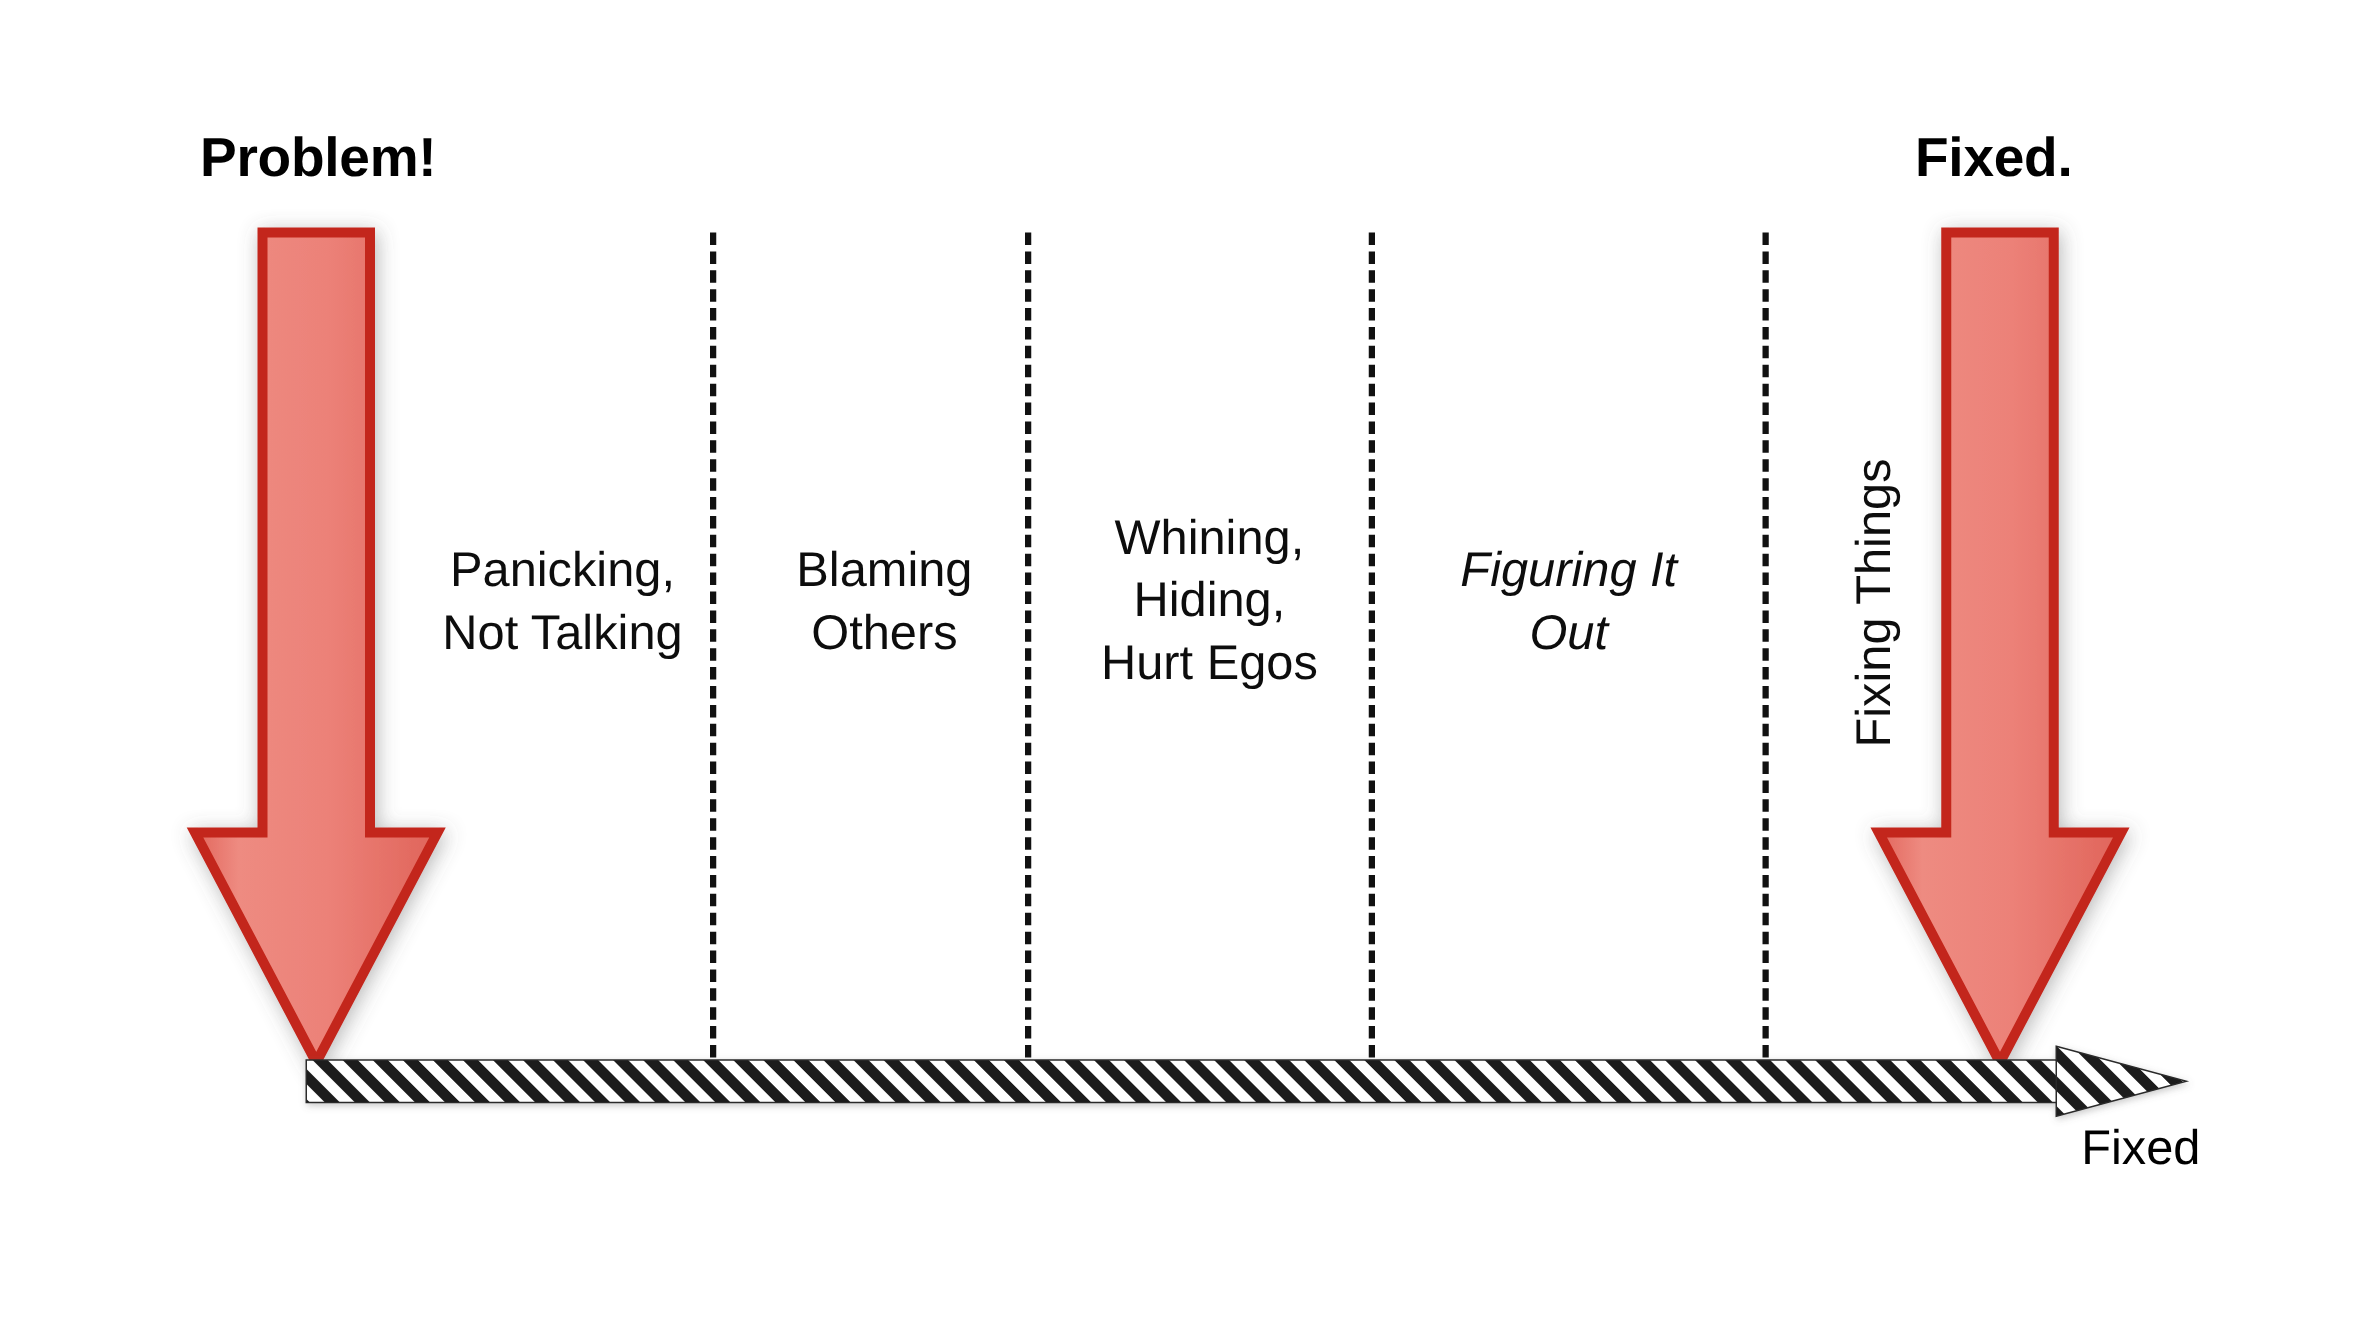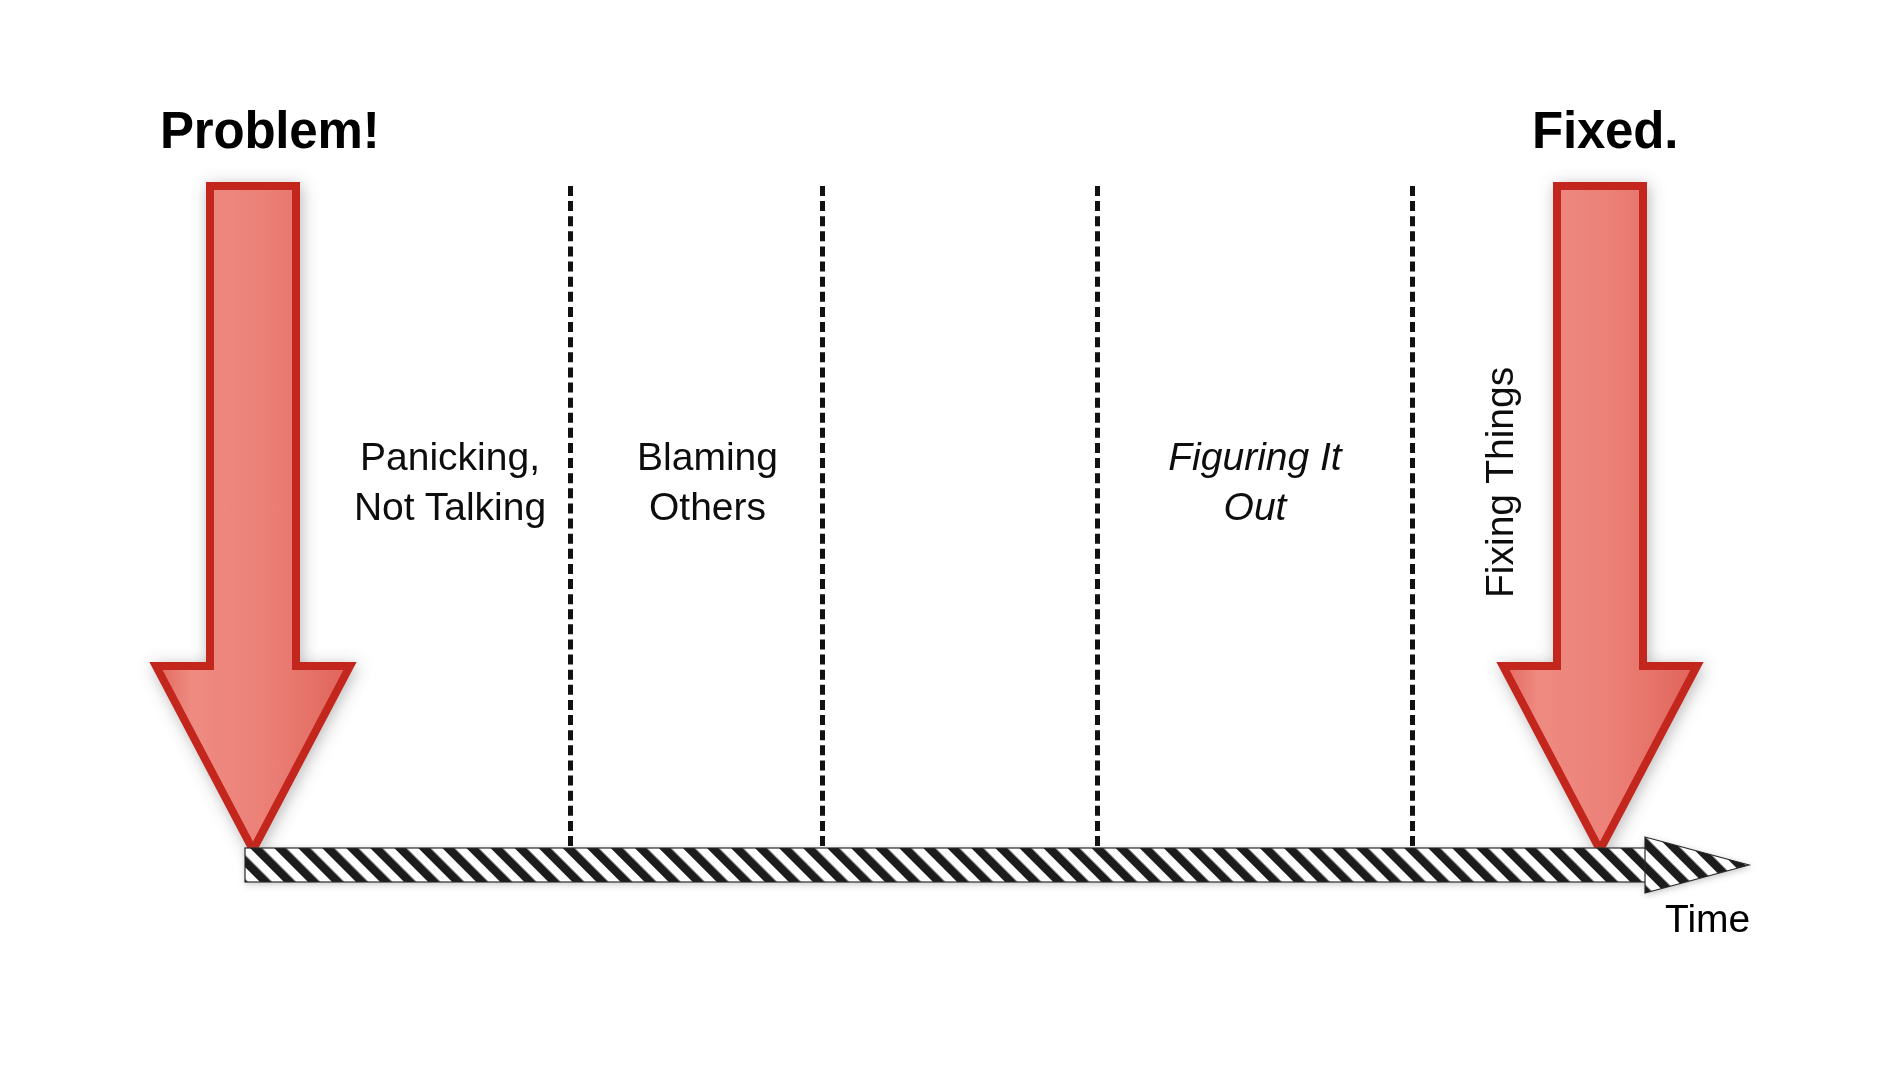--- a/index.html
+++ b/index.html
@@ -17,21 +17,21 @@
     position: relative;
     width: 1886px;
     height: 1065px;
     background: #ffffff;
     overflow: hidden;
   }
 
   
   .endcap-label {
     position: absolute;
-    font-size: 51px;
+    font-size: 44px;
     font-weight: bold;
     color: #000000;
     white-space: nowrap;
     letter-spacing: -0.2px;
     line-height: 1;
   }
   #problem-label { left: 160px; top: 105px; }
   #fixed-label   { left: 1532px; top: 105px; }
 
   
@@ -158,20 +158,23 @@
   <div class="divider" style="left:820px;"></div>
   <div class="divider" style="left:1095px;"></div>
   <div class="divider" style="left:1410px;"></div>
 
   <div class="stage-label" style="left:600px; top:432px; width:215px;">Blaming
 Others</div>
 
   <div class="stage-label" style="left:330px; top:432px; width:240px;">Panicking,
 Not Talking</div>
 
+  <div class="stage-label" style="left:845px; top:406px; width:245px;">Whining,
+Hiding,
+Hurt Egos</div>
 
   <div class="stage-label" style="left:1105px; top:432px; width:300px;font-style:italic;">Figuring It
 Out</div>
 
   <div class="stage-label vertical" style="left:1480px; top:350px; height:265px;">Fixing Things</div>
 
   <div id="time-axis">
     <svg width="1505" height="46" viewBox="0 0 1505 46" xmlns="http://www.w3.org/2000/svg">
       <defs>
         <pattern id="hatch" width="17" height="17" patternUnits="userSpaceOnUse" patternTransform="rotate(-45)">
@@ -184,15 +187,15 @@
       </defs>
       <g filter="url(#axisShadow)">
 
         <rect x="0" y="5" width="1412" height="34" fill="url(#hatch)" stroke="#2a2a2a" stroke-width="1.2"></rect>
 
         <path d="M 1400,-6 L 1504,22 L 1400,50 Z" fill="url(#hatch)" stroke="#2a2a2a" stroke-width="1.2" stroke-linejoin="miter"></path>
       </g>
     </svg>
   </div>
 
-  <div id="time-label">Time</div>
+  <div id="time-label">Fixed</div>
 
 </div>
 
 </body></html>

